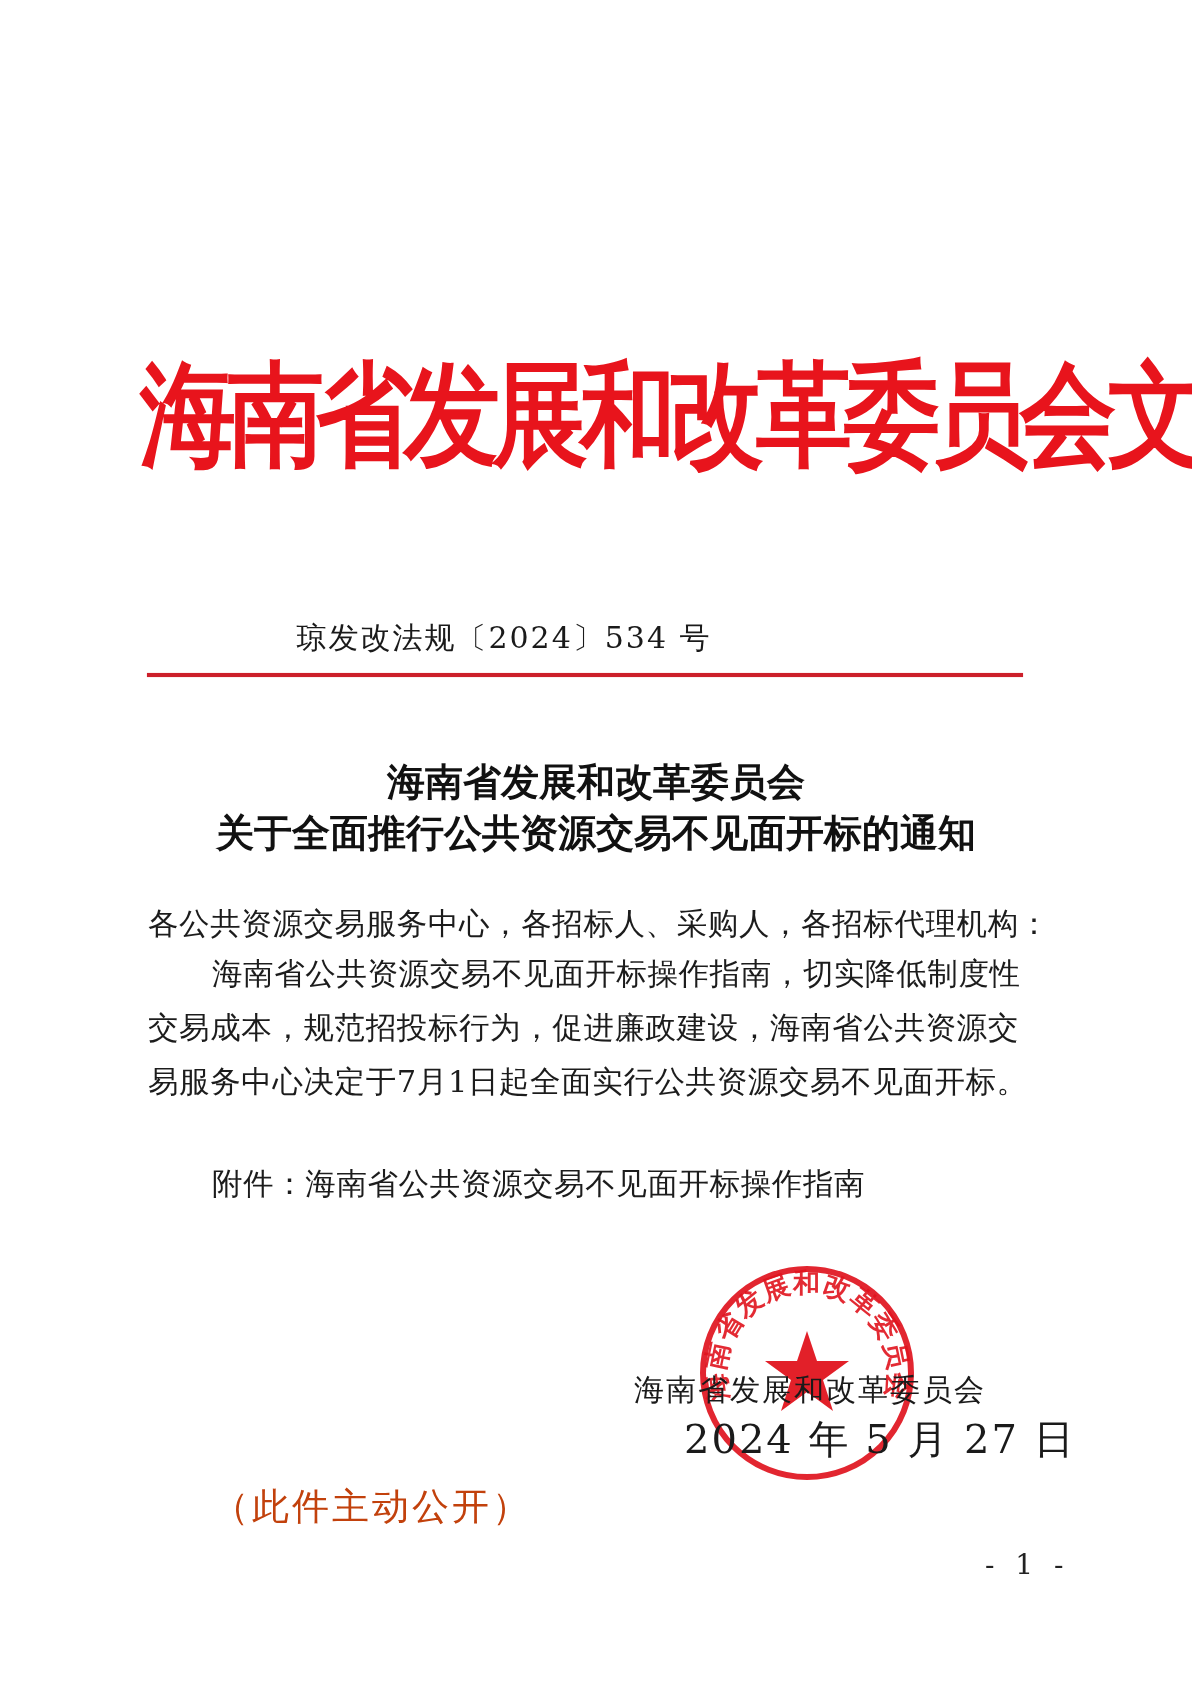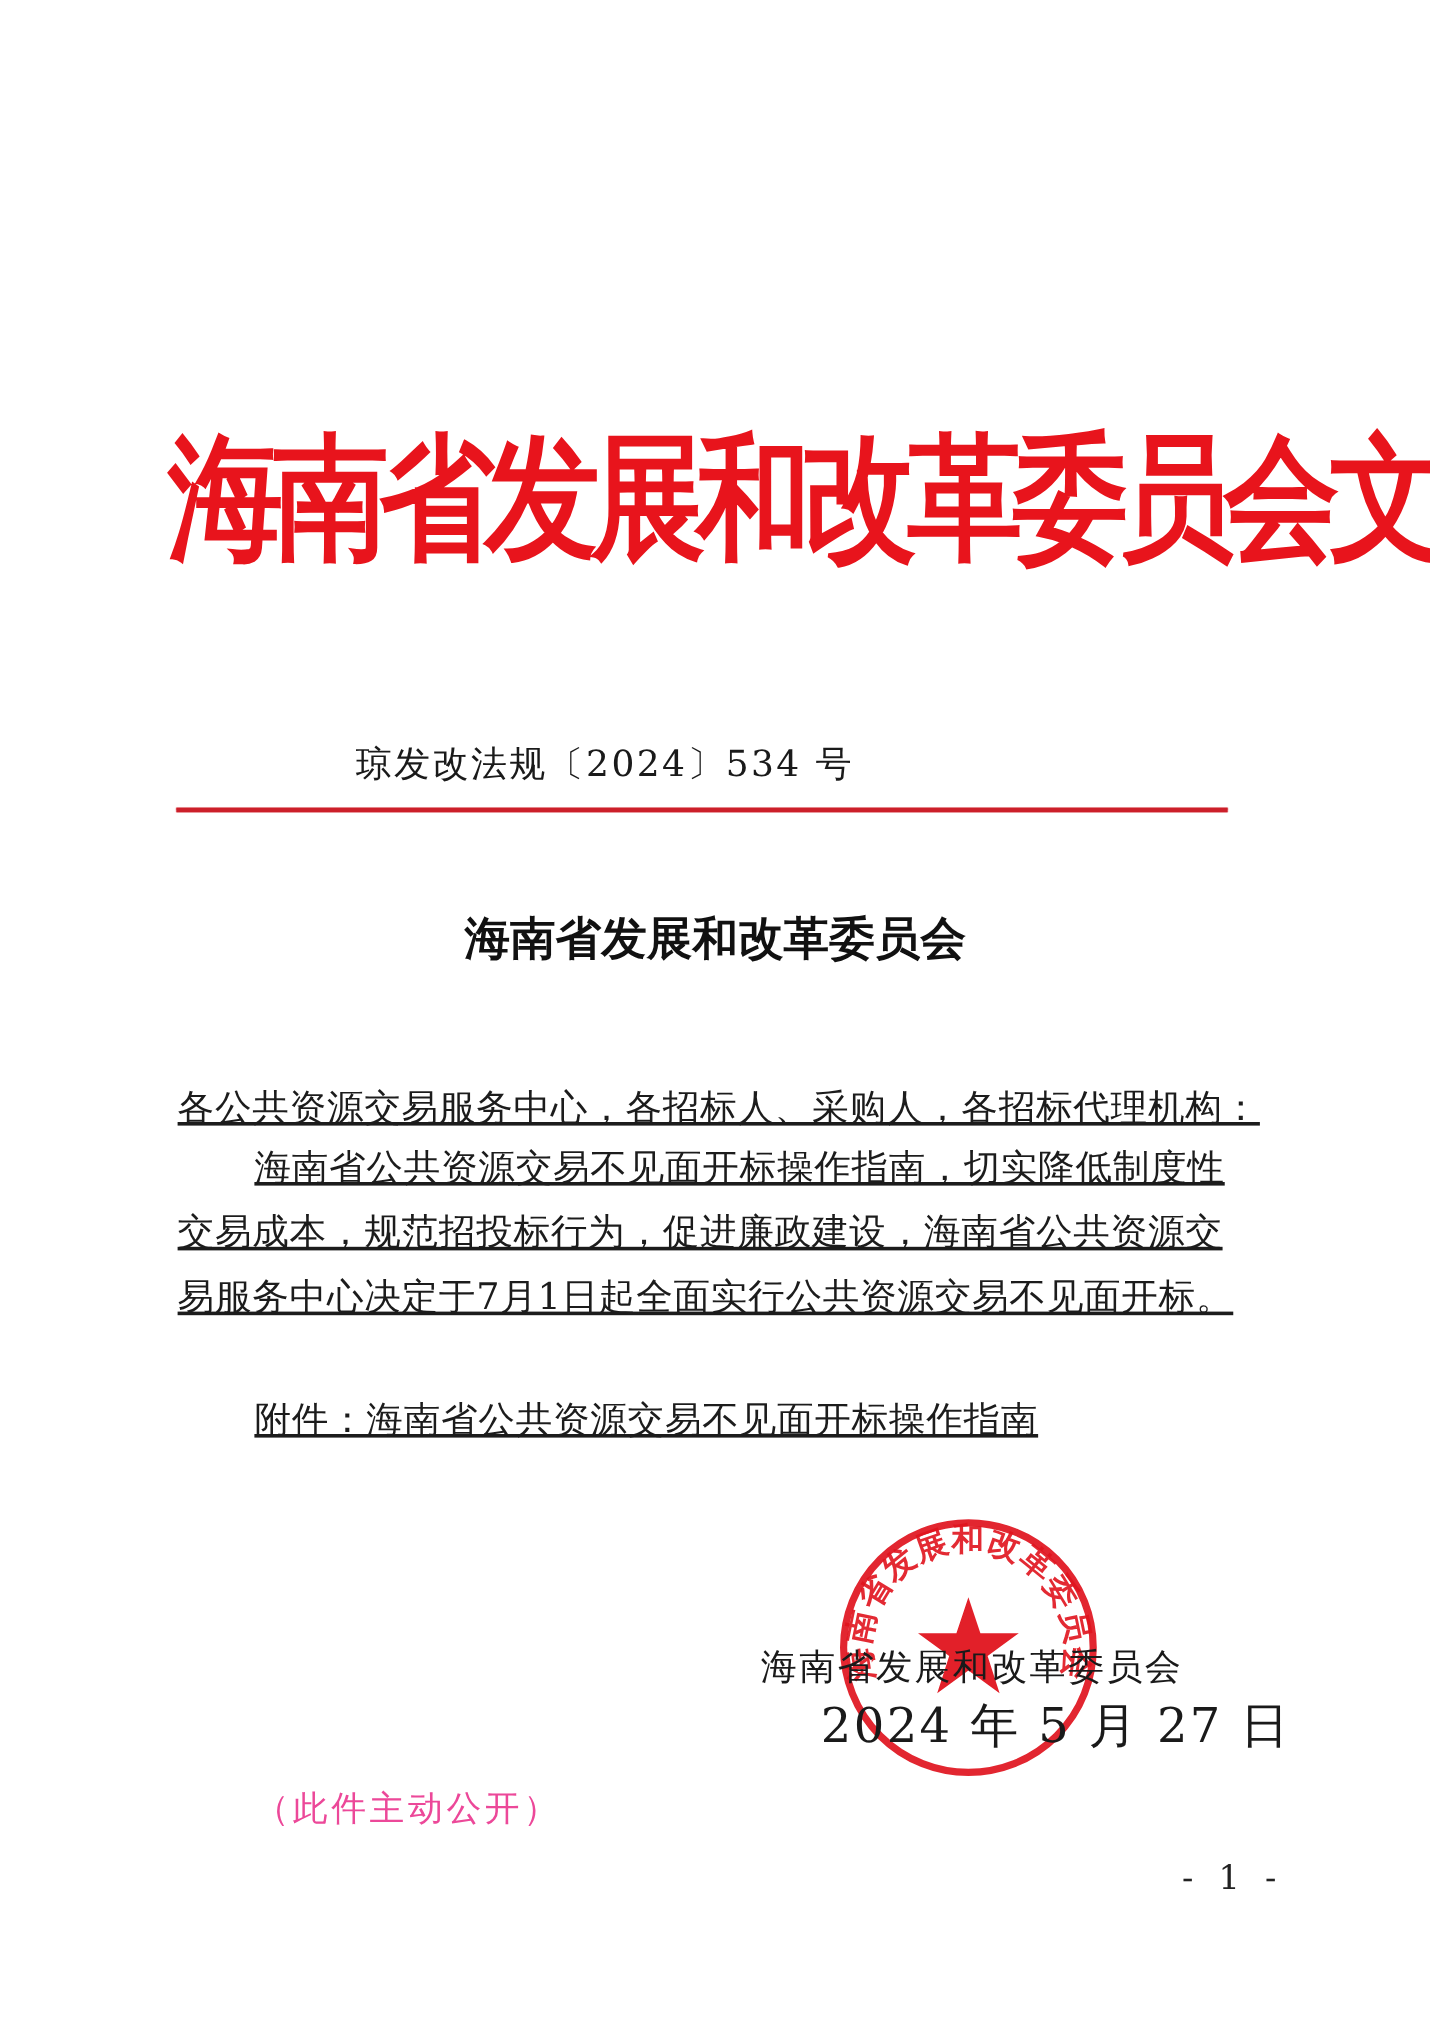--- a/index.html
+++ b/index.html
@@ -26,21 +26,21 @@
     position:absolute; left:0; width:1192px; text-align:center;
     font-family:"DejaVu Serif", serif; font-weight:bold; font-size:38px;
     color:#111; line-height:50px; letter-spacing:0px;
   }
   .title.l1 { top:757px; }
   .title.l2 { top:808px; }
 
   .body-text {
     position:absolute; left:148px; width:900px;
     font-family:"DejaVu Serif", serif; font-size:30.5px; color:#1c1c1c;
-    line-height:48px; white-space:nowrap; letter-spacing:0.6px;text-decoration:underline;
+    line-height:48px; white-space:nowrap; letter-spacing:0.6px;
   }
   .salutation { top:900px; }
   .p1 { top:950px; left:212px; }
   .p2 { top:1004px; }
   .p3 { top:1058px; }
   .attach { top:1160px; left:212px; }
 
   .seal {
     position:absolute; left:697px; top:1263px; width:220px; height:220px;
   }
@@ -49,41 +49,42 @@
     font-family:"DejaVu Serif", serif; font-size:30px; color:#1a1a1a;
     letter-spacing:2px; line-height:44px; white-space:nowrap;
   }
   .sign-date {
     position:absolute; left:684px; top:1417px; width:300px;
     font-family:"DejaVu Serif", serif; font-size:40px; color:#1a1a1a;
     letter-spacing:2px; line-height:44px; white-space:nowrap;
   }
   .disclosure {
     position:absolute; left:212px; top:1487px;
-    font-family:"DejaVu Serif", serif; font-size:29px; color:#ec4899;
+    font-family:"DejaVu Serif", serif; font-size:37px; color:#c2410c;
     line-height:40px; letter-spacing:3px; white-space:nowrap;
   }
   .page-num {
     position:absolute; left:985px; top:1545px;
     font-family:"DejaVu Serif", serif; font-size:28px; color:#222;
     line-height:40px; letter-spacing:6px; white-space:nowrap;
   }
 </style>
 </head>
 <body>
 
 <div class="page">
 
   <div class="masthead">海南省发展和改革委员会文件</div>
 
   <div class="docno">琼发改法规〔2024〕534 号</div>
 
   <div class="redline"></div>
 
   <div class="title l1">海南省发展和改革委员会</div>
+  <div class="title l2">关于全面推行公共资源交易不见面开标的通知</div>
 
   <div class="body-text salutation">各公共资源交易服务中心，各招标人、采购人，各招标代理机构：</div>
   <div class="body-text p1">海南省公共资源交易不见面开标操作指南，切实降低制度性</div>
   <div class="body-text p2">交易成本，规范招投标行为，促进廉政建设，海南省公共资源交</div>
   <div class="body-text p3">易服务中心决定于7月1日起全面实行公共资源交易不见面开标。</div>
 
   <div class="body-text attach">附件：海南省公共资源交易不见面开标操作指南</div>
 
   <svg class="seal" viewBox="0 0 220 220" xmlns="http://www.w3.org/2000/svg">
     <defs>

